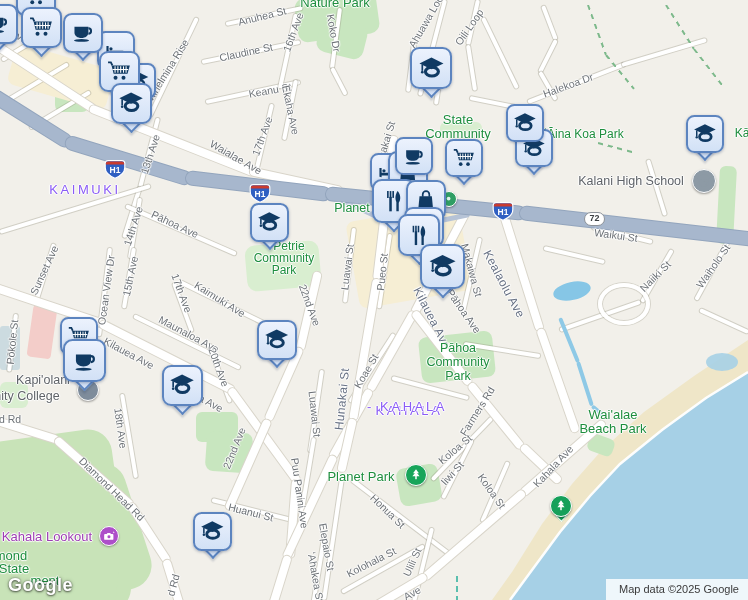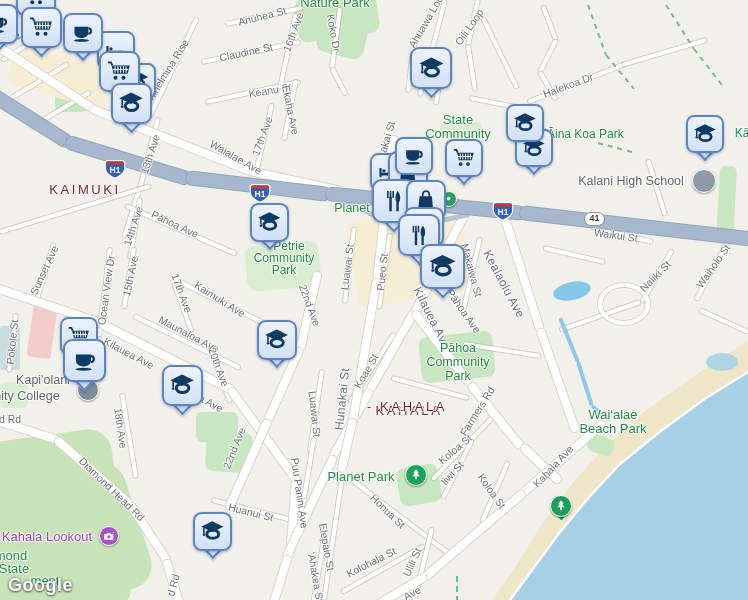--- a/index.html
+++ b/index.html
@@ -5,21 +5,21 @@
   html,body{margin:0;padding:0;background:#ddd;font-family:"Liberation Sans",sans-serif;}
   #map{position:relative;width:748px;height:600px;overflow:hidden;background:#f2f0ea;}
   #map *{position:absolute;box-sizing:border-box;}
   .layer{left:0;top:0;width:748px;height:600px;}
   .terr{position:absolute;}
   .road{border-radius:3px;}
   .lbl{white-space:nowrap;transform:translate(-50%,-50%);
        text-shadow:-1px 0 1px #fff,1px 0 1px #fff,0 -1px 1px #fff,0 1px 1px #fff,0 0 2px #fff;}
   .lbl-st{font-size:10.5px;color:#6d7277;}
   .lbl-stB{font-size:12px;color:#667083;letter-spacing:.4px;}
-  .lbl-area{font-size:13px;color:#7f1d1d;letter-spacing:2.6px;font-weight:500;}
+  .lbl-area{font-size:13px;color:#8b5cf6;letter-spacing:2.6px;font-weight:500;}
   .lbl-park{color:#1e8e3e;font-weight:500;}
   .lbl-inst{color:#5f6368;font-weight:500;}
   .lbl-blue{color:#4173b4;font-weight:500;}
   .lbl-purple{color:#9d3db3;font-weight:500;}
   .pin-body{left:0;top:0;border:2px solid #5c84bf;border-radius:22%;
     background:linear-gradient(180deg,#ecf2fd 0%,#d2e1f6 100%);
     box-shadow:0 1px 3px rgba(40,60,100,.35);z-index:2;}
   .pin-tail{transform:rotate(45deg);background:#d2e0f5;
     border-right:2px solid #5c84bf;border-bottom:2px solid #5c84bf;
     box-shadow:2px 2px 2px rgba(40,60,100,.2);z-index:1;}
@@ -197,21 +197,21 @@
           <text x="11" y="14.4" text-anchor="middle" font-size="8.5" font-weight="bold" fill="#fff" font-family="Liberation Sans, sans-serif">H1</text>
         </svg>
       </div>
       <div class="shield" style="left: 492px; top: 201px; width: 22px; height: 20px;">
         <svg width="22" height="20" viewBox="0 0 22 20">
           <path d="M11,19.2 C6,17.2 1.2,14 1.2,8.5 V4.6 C1.2,3 2.4,1.6 4.1,1.6 h13.8 c1.7,0 2.9,1.4 2.9,3 V8.5 C20.8,14 16,17.2 11,19.2 z" fill="#2f5fc2" stroke="#fff" stroke-width="1.2"></path>
           <path d="M1.9,5.6 h18.2 V4.5 c0,-1.3 -0.9,-2.1 -2.2,-2.1 H4.1 c-1.3,0 -2.2,0.8 -2.2,2.1 z" fill="#ca3b2f"></path>
           <text x="11" y="14.4" text-anchor="middle" font-size="8.5" font-weight="bold" fill="#fff" font-family="Liberation Sans, sans-serif">H1</text>
         </svg>
       </div>
-      <div class="badge72" style="left: 584px; top: 212px;">41</div>
+      <div class="badge72" style="left: 584px; top: 212px;">72</div>
     </div>
   <div class="layer" id="labels">
       <div class="lbl lbl-st" style="left: 2px; top: 26px; transform: translate(-50%, -50%) rotate(30deg);">Waialae Ave</div>
       <div class="lbl lbl-st" style="left: 150px; top: 154px; transform: translate(-50%, -50%) rotate(-72deg);">13th Ave</div>
       <div class="lbl lbl-st" style="left: 166px; top: 72px; transform: translate(-50%, -50%) rotate(-58deg);">Wilhelmina Rise</div>
       <div class="lbl lbl-st" style="left: 246px; top: 52px; transform: translate(-50%, -50%) rotate(-12deg);">Claudine St</div>
       <div class="lbl lbl-st" style="left: 270px; top: 90px; transform: translate(-50%, -50%) rotate(-10deg);">Keanu St</div>
       <div class="lbl lbl-st" style="left: 293px; top: 32px; transform: translate(-50%, -50%) rotate(-70deg);">16th Ave</div>
       <div class="lbl lbl-st" style="left: 262px; top: 16px; transform: translate(-50%, -50%) rotate(-14deg);">Anuhea St</div>
       <div class="lbl lbl-st" style="left: 334px; top: 33px; transform: translate(-50%, -50%) rotate(80deg);">Koko Dr</div>
@@ -678,13 +678,14 @@
           <svg viewBox="0 0 24 24">
             <polygon points="12,3 22,7.8 12,12.6 2,7.8" fill="#103a63"></polygon>
             <ellipse cx="12.4" cy="14.6" rx="5.4" ry="3.7" fill="none" stroke="#103a63" stroke-width="2.6"></ellipse>
             <path d="M4.4,8.8 V14" stroke="#103a63" stroke-width="1.4" fill="none"></path>
             <circle cx="4.4" cy="15.1" r="1.1" fill="#103a63"></circle>
           </svg>
         </div>
       </div>
     </div>
   <div id="google-logo">Google</div>
+  <div id="attribution">Map data ©2025 Google</div>
 </div>
 
 </body></html>

